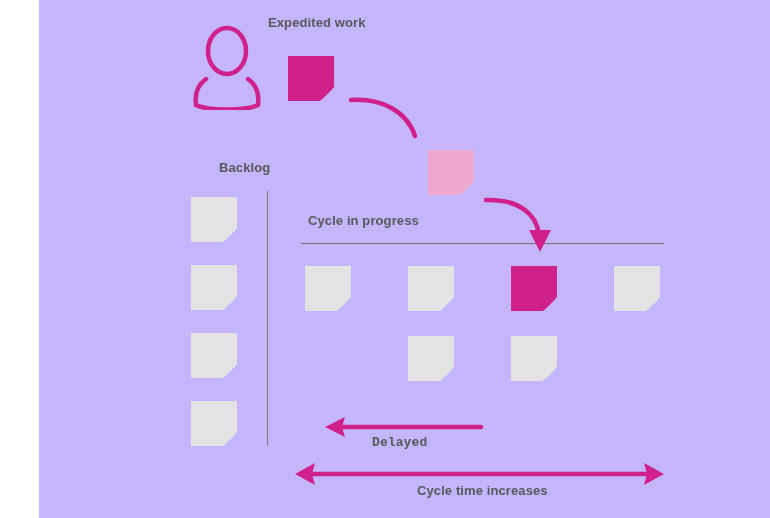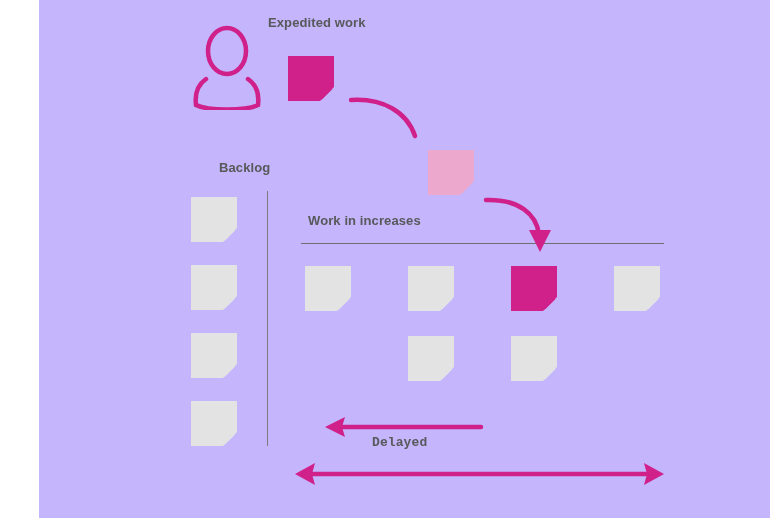--- a/index.html
+++ b/index.html
@@ -70,22 +70,23 @@
 
   <div id="person" style="position:absolute;left:153px;top:25px;width:70px;height:85px;">
     <svg viewBox="0 0 70 85" width="70" height="85" aria-hidden="true">
       <ellipse cx="35" cy="26" rx="19" ry="23" fill="none" stroke="#d0218b" stroke-width="4.5"></ellipse>
       <path d="M 14 54 C 4 61, 3 72, 4 80 C 16 86, 54 86, 66 80 C 67 72, 66 61, 56 54" fill="none" stroke="#d0218b" stroke-width="4.5" stroke-linecap="round"></path>
     </svg>
   </div>
 
   <div class="label" id="lbl-expedited">Expedited work</div>
   <div class="label" id="lbl-backlog">Backlog</div>
-  <div class="label" id="lbl-wip">Work in increases</div>
+  <div class="label" id="lbl-wip">Cycle in progress</div>
   <div class="label" id="lbl-delayed">Delayed</div>
+  <div class="label" id="lbl-cycle">Cycle time increases</div>
 
   <div class="divider-v"></div>
   <div class="divider-h"></div>
 
   <div id="notes-host">
       <div class="note" style="left: 247px; top: 53px;">
         <svg viewBox="0 0 50 50">
           <path d="M 2 3 L 48 3 L 48 34 L 34 48 L 2 48 Z" fill="#d0218b"></path>
           <path d="M 35.5 36 L 46.5 36 L 35.5 47 Z" fill="#d0218b"></path>
         </svg>

